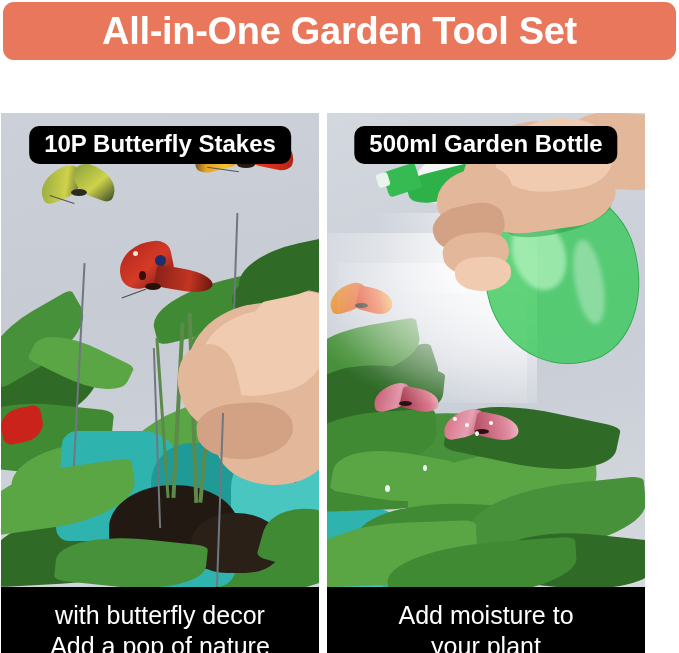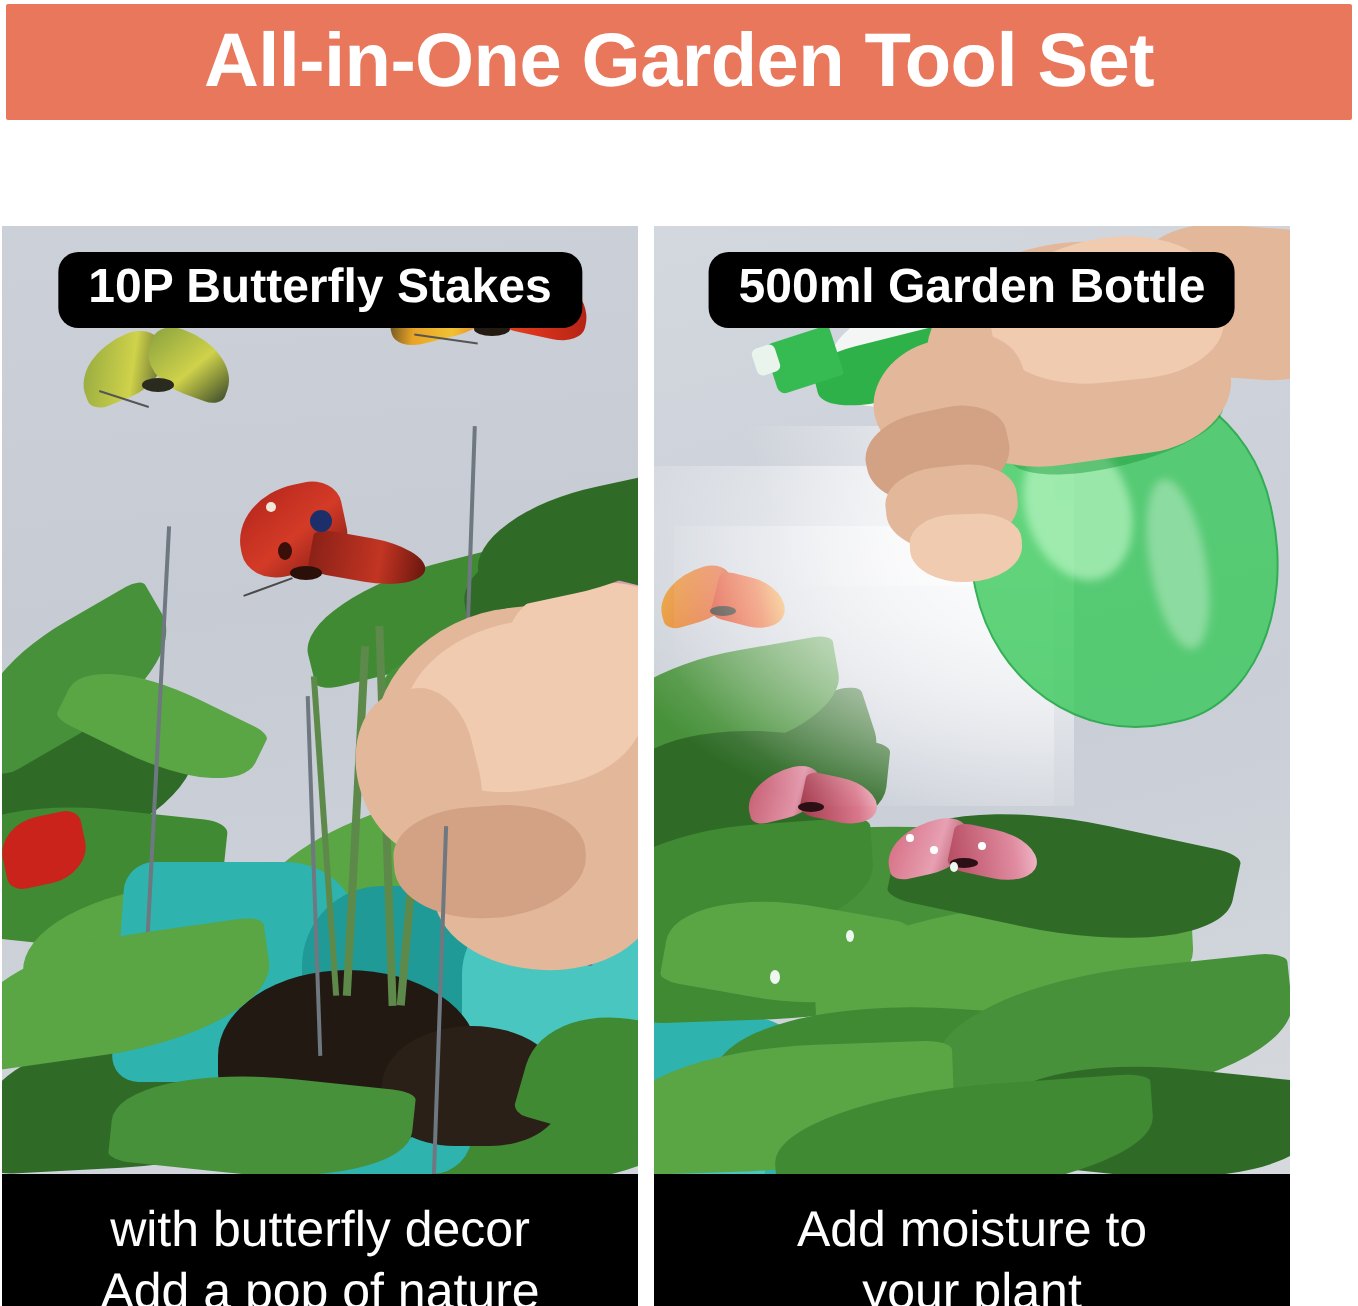--- a/index.html
+++ b/index.html
@@ -22,21 +22,21 @@
   }
 
   
   .header-banner {
     position: absolute;
     left: 3px;
     top: 2px;
     width: 673px;
     height: 58px;
     background: #e8775c;
-    border-radius: 1px;
+    border-radius: 11px;
     display: flex;
     align-items: center;
     justify-content: center;
     overflow: hidden;
   }
   .header-title {
     color: #ffffff;
     font-size: 38px;
     font-weight: bold;
     letter-spacing: -0.3px;

